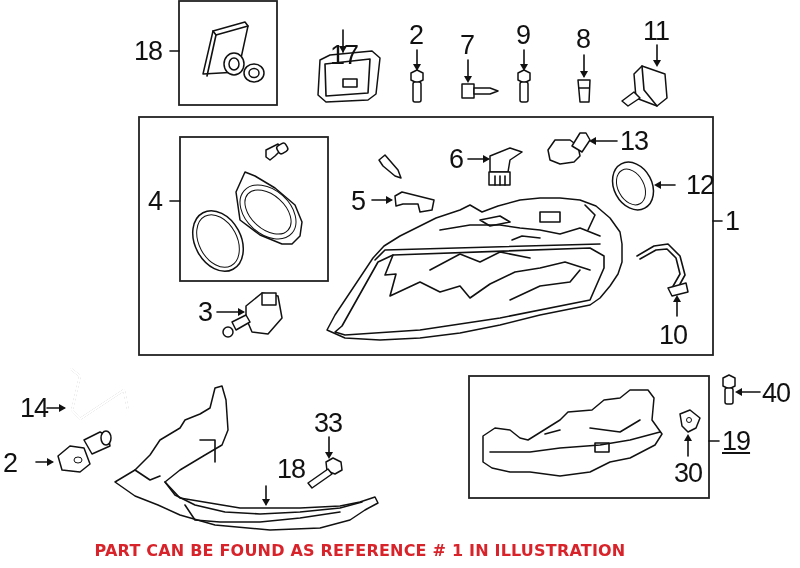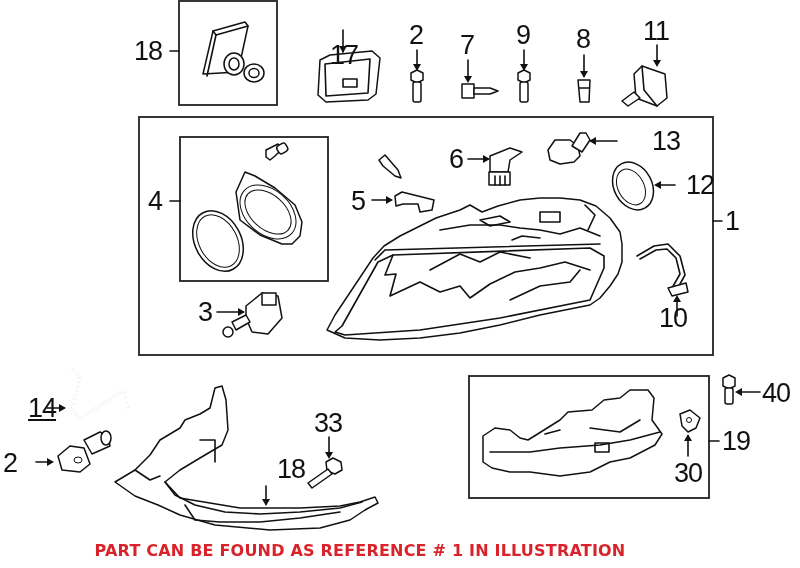--- a/index.html
+++ b/index.html
@@ -215,26 +215,26 @@
 <div class="callout" style="left:134px; top:38px;">18</div>
 <div class="callout" style="left:330px; top:6px;margin-top:36px;">17</div>
 <div class="callout" style="left:409px; top:22px;">2</div>
 <div class="callout" style="left:460px; top:32px;">7</div>
 <div class="callout" style="left:516px; top:22px;">9</div>
 <div class="callout" style="left:576px; top:26px;">8</div>
 <div class="callout" style="left:643px; top:18px;">11</div>
 <div class="callout" style="left:148px; top:188px;">4</div>
 <div class="callout" style="left:351px; top:188px;">5</div>
 <div class="callout" style="left:449px; top:146px;">6</div>
-<div class="callout" style="left:652px; top:128px;">13</div>
+<div class="callout" style="left:620px; top:128px;">13</div>
 <div class="callout" style="left:678px; top:172px;margin-left:8px;">12</div>
 <div class="callout" style="left:725px; top:208px;">1</div>
 <div class="callout" style="left:198px; top:299px;">3</div>
-<div class="callout" style="left:659px; top:305px;">10</div>
-<div class="callout" style="left:28px; top:395px;text-decoration:underline;">14</div>
+<div class="callout" style="left:659px; top:322px;">10</div>
+<div class="callout" style="left:20px; top:395px;">14</div>
 <div class="callout" style="left:3px; top:450px;">2</div>
 <div class="callout" style="left:314px; top:410px;">33</div>
 <div class="callout" style="left:253px; top:456px;margin-left:24px;">18</div>
 <div class="callout" style="left:762px; top:380px;">40</div>
-<div class="callout" style="left:722px; top:428px;">19</div>
+<div class="callout" style="left:722px; top:428px;text-decoration:underline;">19</div>
 <div class="callout" style="left:674px; top:460px;">30</div>
 
 <div class="footer">PART CAN BE FOUND AS REFERENCE # 1 IN ILLUSTRATION</div>
 
 </body></html>

